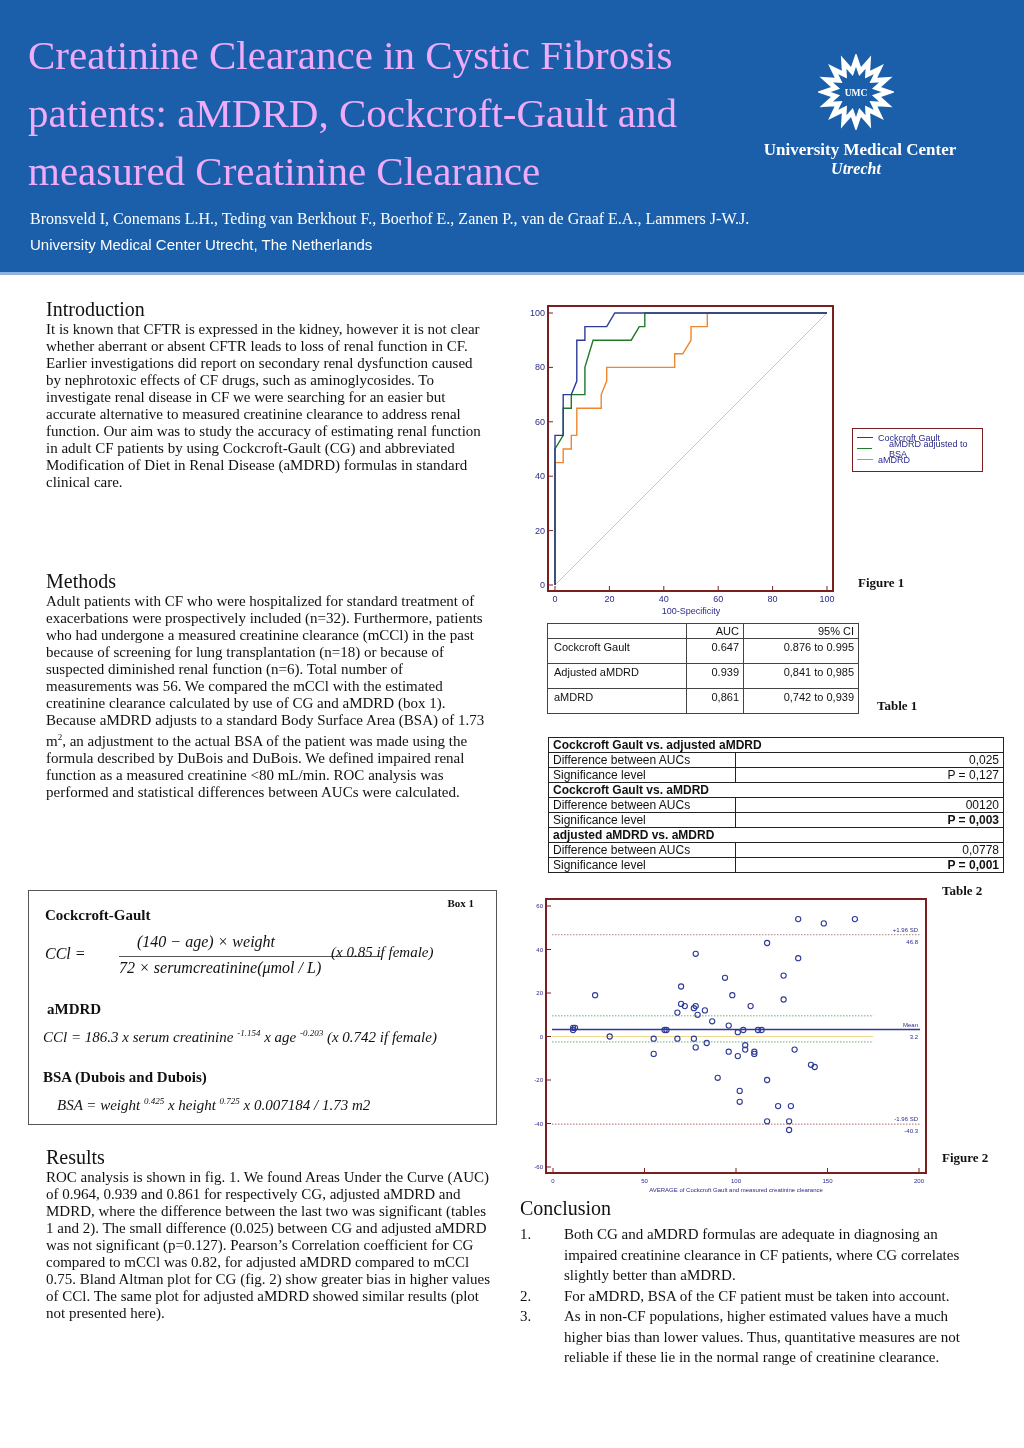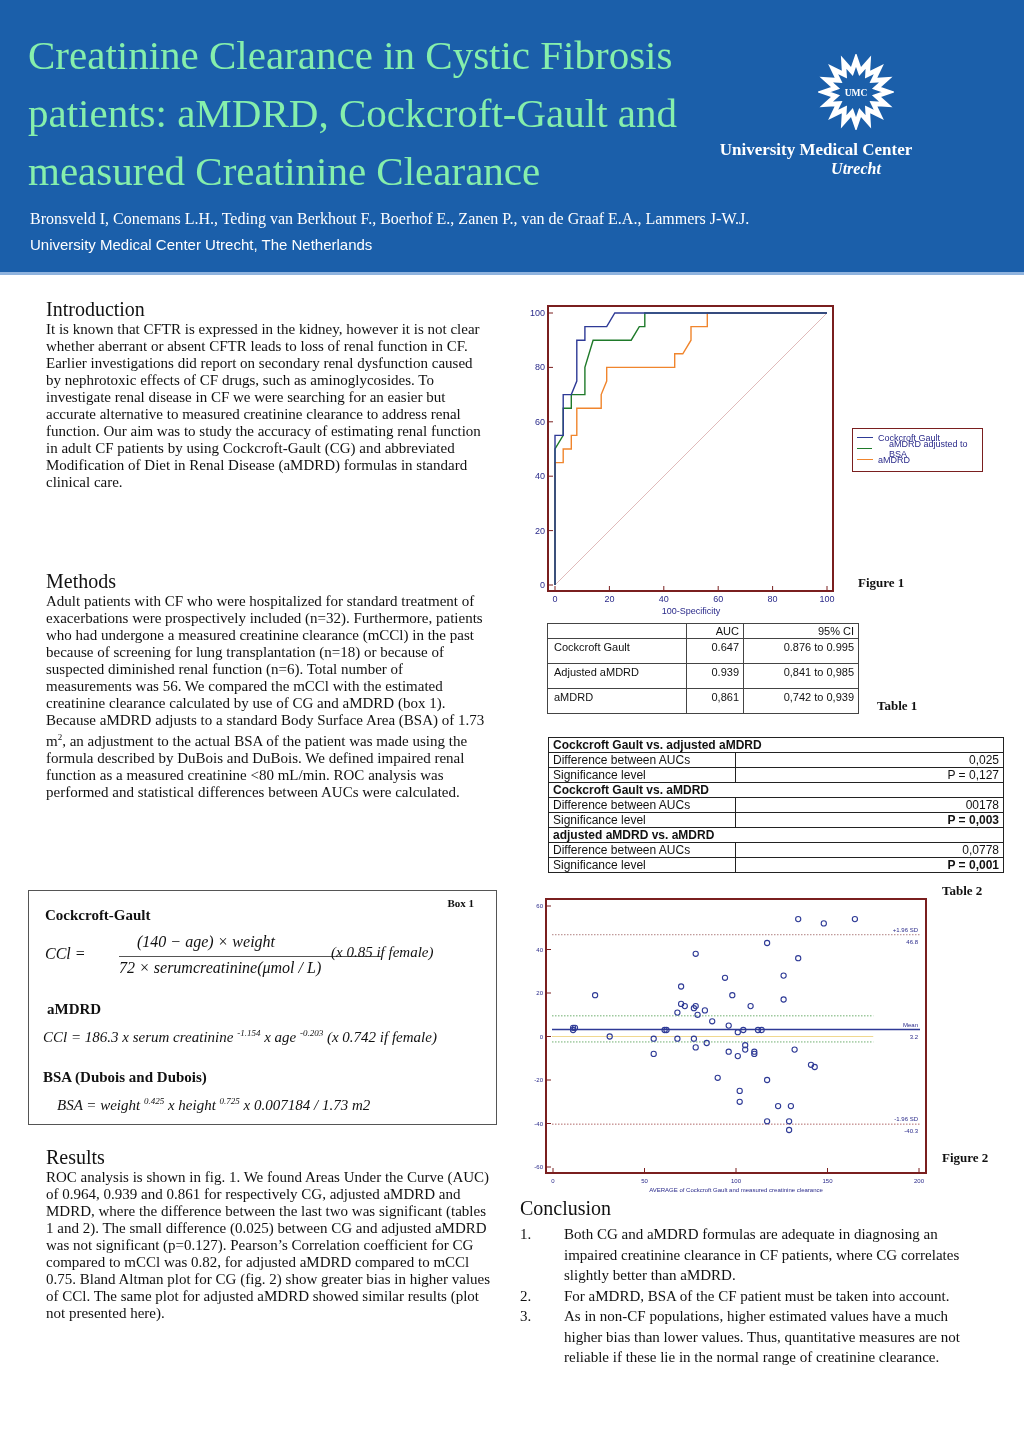--- a/index.html
+++ b/index.html
@@ -1,25 +1,25 @@
 <!DOCTYPE html>
 <html><head>
 <meta charset="utf-8">
 <style>
   html, body { margin:0; padding:0; }
   body { width:1024px; height:1448px; background:#ffffff; position:relative; overflow:hidden;
          font-family:"Liberation Serif", serif; color:#111; }
   .header { position:absolute; left:0; top:0; width:1024px; height:272px; background:#1b5faa; }
   .header .rule { position:absolute; left:0; bottom:-3px; width:1024px; height:3px; background:#8fb3de; }
-  .title { position:absolute; left:28px; top:26px; width:740px; color:#86efac;
+  .title { position:absolute; left:28px; top:26px; width:740px; color:#f0abfc;
            font-family:"Liberation Serif", serif; font-size:41px; line-height:58px; }
   .authors { position:absolute; left:30px; top:210px; color:#fff; font-size:16px; font-family:"Liberation Serif", serif; }
   .affil { position:absolute; left:30px; top:236px; color:#fff; font-size:15px; font-family:"Liberation Sans", sans-serif; }
   .logo { position:absolute; left:818px; top:54px; width:76px; height:76px; }
-  .logo-name { position:absolute; left:700px; top:140px; width:232px; text-align:center; color:#fff;
+  .logo-name { position:absolute; left:744px; top:140px; width:232px; text-align:center; color:#fff;
                font-family:"Liberation Serif", serif; font-weight:bold; font-size:17px; }
   .logo-city { position:absolute; left:740px; top:160px; width:232px; text-align:center; color:#fff;
                font-family:"Liberation Serif", serif; font-weight:bold; font-style:italic; font-size:16px; }
 
   .section { position:absolute; left:46px; width:445px; }
   .section h2 { margin:0; font-weight:normal; font-size:20px; line-height:24px; font-family:"Liberation Serif", serif; }
   .section p { margin:0; font-size:15px; line-height:17px; }
   sup { font-size:9px; }
 
   .box1 { position:absolute; left:28px; top:890px; width:467px; height:233px; border:1px solid #555; }
@@ -195,21 +195,21 @@
       </tr>
   <tr>
         <td>Significance level</td>
         <td class="r">P = 0,127</td>
       </tr>
   <tr>
         <td class="hd" colspan="2">Cockcroft Gault vs. aMDRD</td>
       </tr>
   <tr>
         <td>Difference between AUCs</td>
-        <td class="r">00178</td>
+        <td class="r">00120</td>
       </tr>
   <tr>
         <td>Significance level</td>
         <td class="r b">P = 0,003</td>
       </tr>
   <tr>
         <td class="hd" colspan="2">adjusted aMDRD vs. aMDRD</td>
       </tr>
   <tr>
         <td>Difference between AUCs</td>

